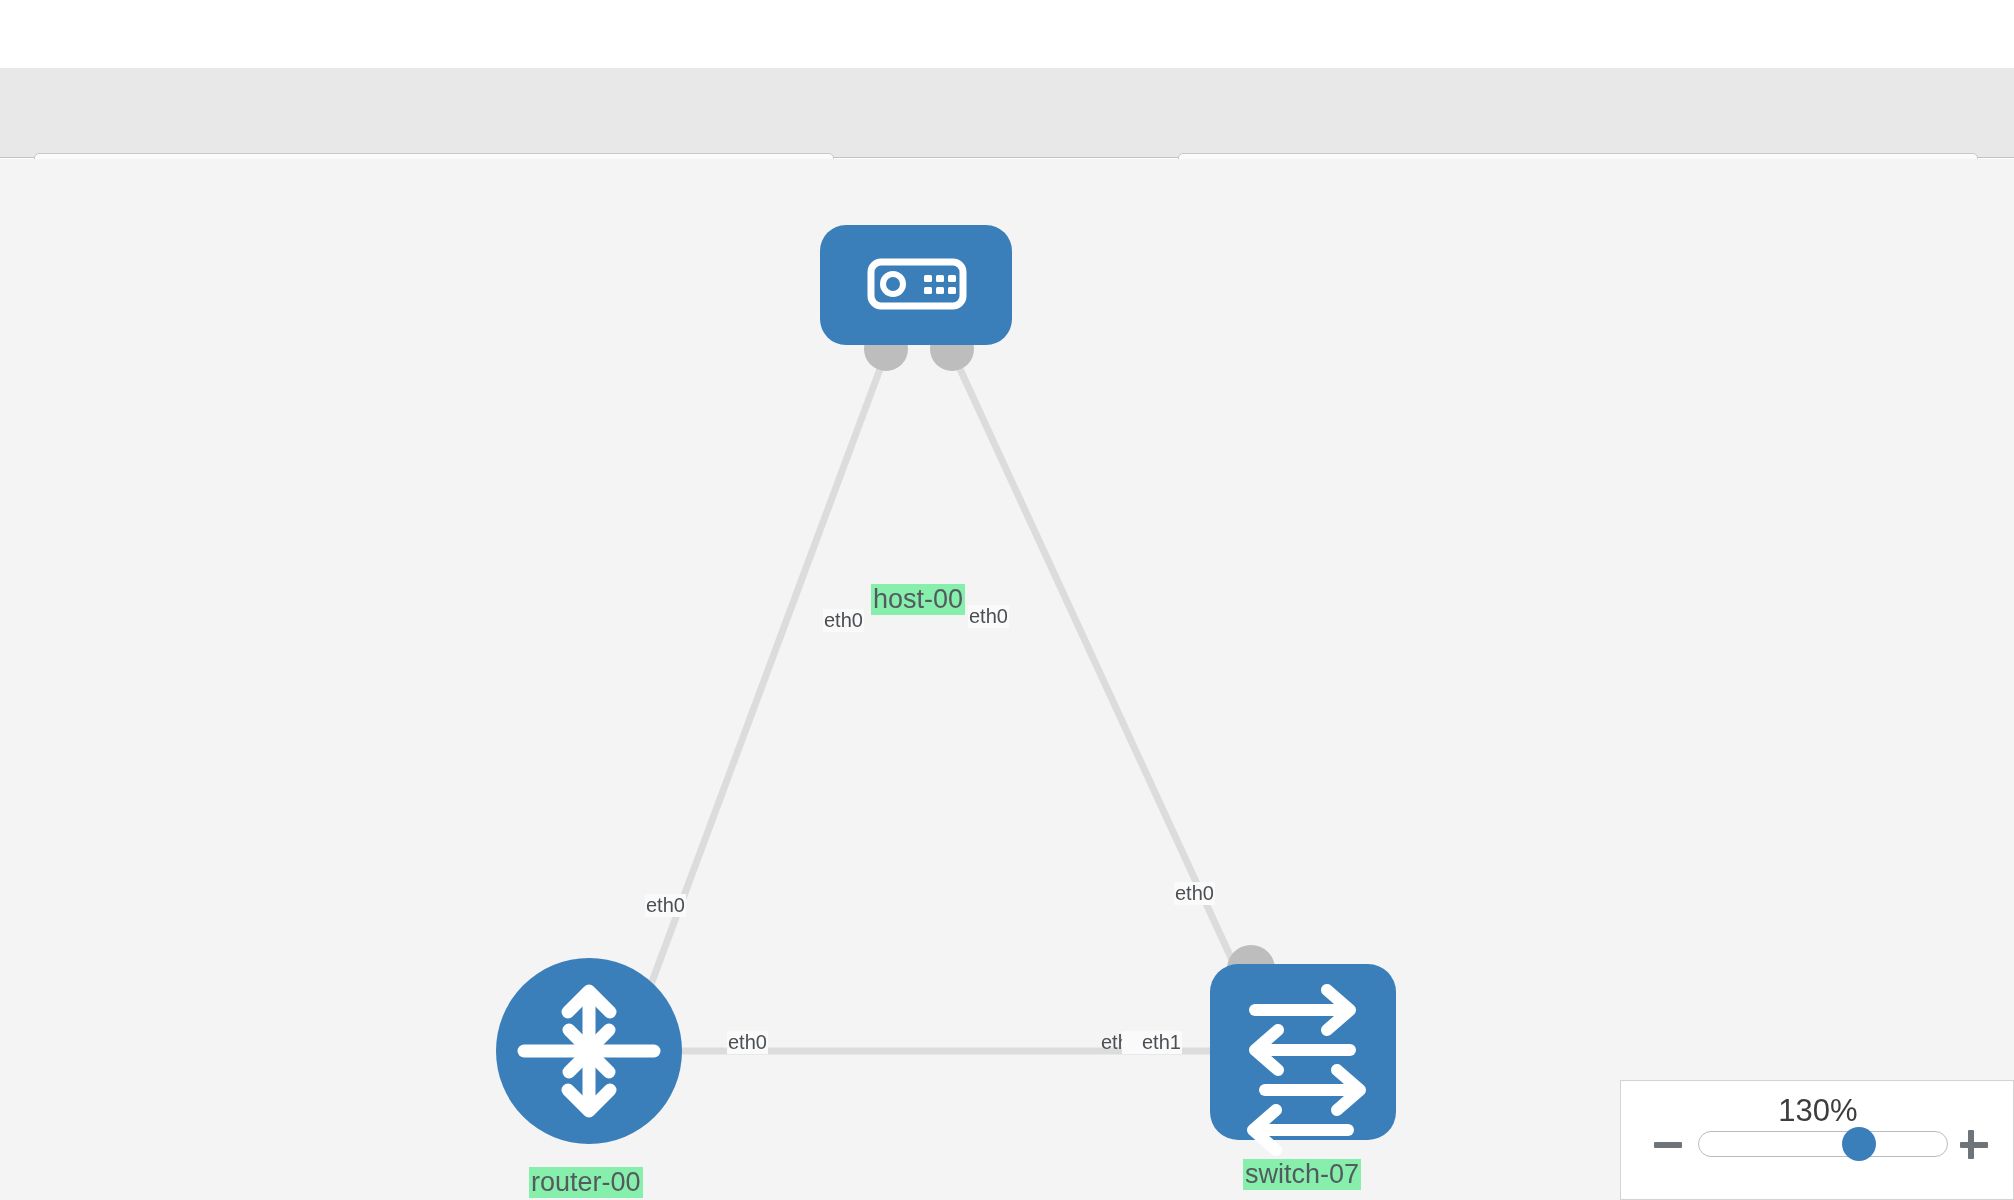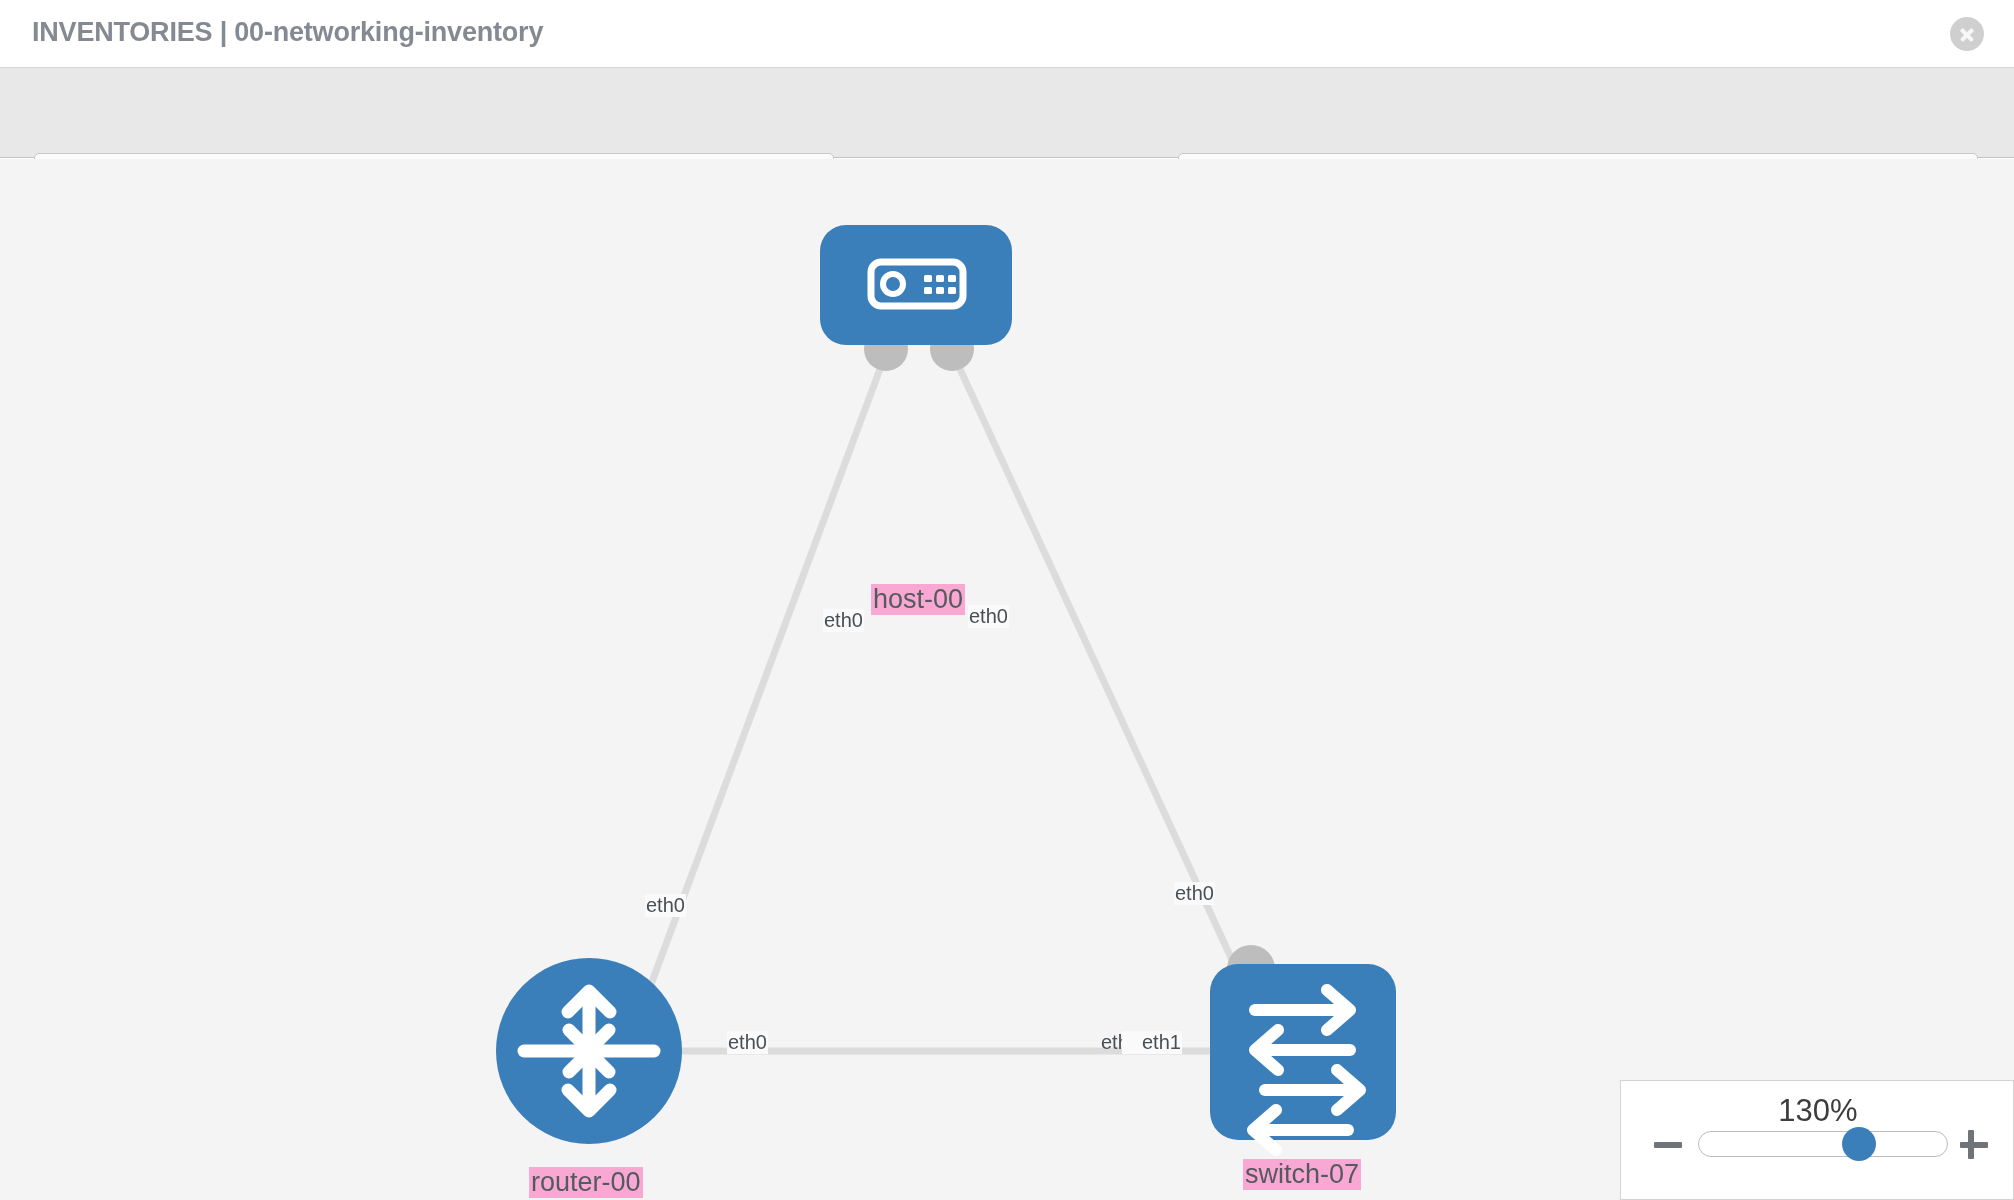--- a/index.html
+++ b/index.html
@@ -97,21 +97,21 @@
   }
   .canvas svg.topology {
     position: absolute; left: 0; top: 0;
     width: 2014px; height: 1041px;
   }
 
   
   .node-label {
     position: absolute;
     font-size: 27px; color: #555a5f;
-    background: #f9a8d4;
+    background: #86efac;
     white-space: nowrap;
     padding: 0 2px;
   }
   .iface-label {
     position: absolute;
     font-size: 20px; color: #4a4f54;
     background: #fafafa;
     white-space: nowrap;
     padding: 0 1px;
   }
@@ -155,24 +155,20 @@
     position: absolute; left: 221px; top: 46px;
     width: 34px; height: 34px; border-radius: 50%;
     background: #3a7fba; cursor: grab;
   }
 </style>
 </head>
 <body>
 
 <div id="app">
 
-  <div class="header">
-    <div class="header-title">INVENTORIES | 00-networking-inventory</div>
-    <div class="close-btn"></div>
-  </div>
 
   <div class="toolbar">
 
     <div class="select-box">
       <span class="label">ACTIONS</span>
       <span class="caret"></span>
     </div>
 
     <div class="icon-btn icon-wrench">
       <svg viewBox="0 0 32 32" aria-hidden="true">

